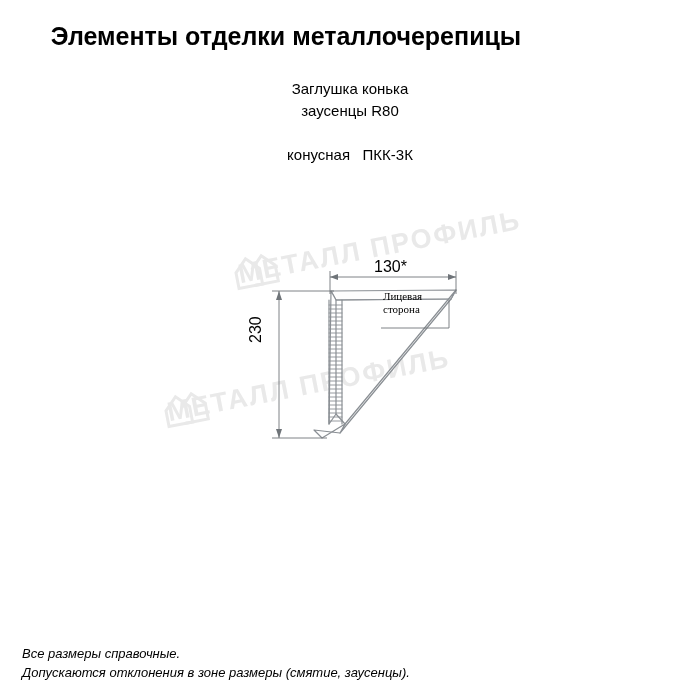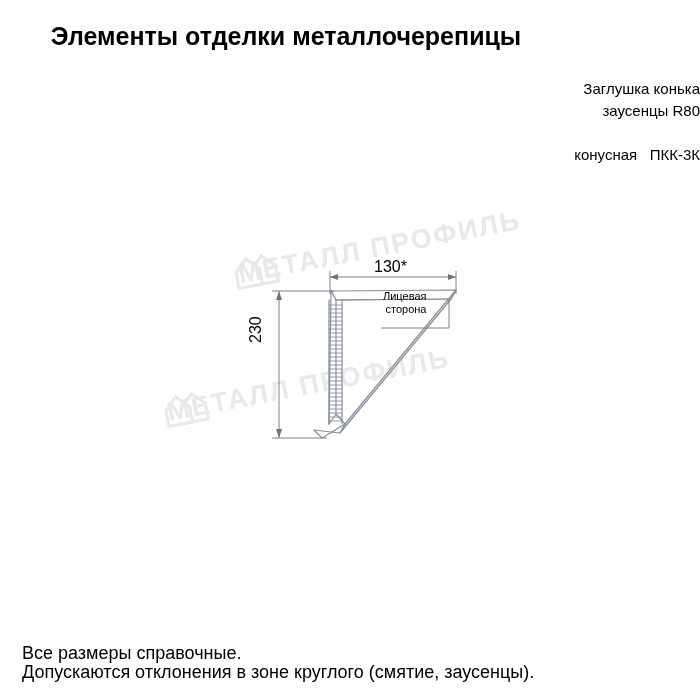--- a/index.html
+++ b/index.html
@@ -32,21 +32,21 @@
     font-weight: bold;
     letter-spacing: 0px;
     color: #000;
   }
 
   .subtitle-block {
     position: absolute;
     top: 78px;
     left: 0;
     width: 700px;
-    text-align: right;
+    text-align: center;
     font-size: 15px;
     line-height: 22px;
     color: #000;
   }
   .subtitle-line {
     display: block;
     white-space: pre;
   }
   .subtitle-line.sub3 {
     margin-top: 22px;
@@ -106,32 +106,34 @@
     transform-origin: left top;
     font-size: 16px;
   }
   .face-label {
     position: absolute;
     left: 383px;
     top: 290px;
     font-size: 11px;
     line-height: 13px;
     color: #000;
-    text-align: right;
+    text-align: left;
     white-space: pre-line;
+    font-family: Liberation Serif, serif;
   }
 
   
   .footer {
     position: absolute;
     left: 22px;
     bottom: 18px;
-    font-size: 18px;
+    font-size: 13px;
     line-height: 19px;
     color: #000;
+    font-style: italic;
   }
   .footer div { white-space: pre; }
 </style>
 </head>
 <body>
 
 <div class="page">
 
   <div class="title">Элементы отделки металлочерепицы</div>
 
@@ -229,16 +231,16 @@
     </g>
   </svg>
 
   <div class="dim-label dim-180">130*</div>
   <div class="dim-label dim-230">230</div>
   <div class="face-label">Лицевая
 сторона</div>
 
   <div class="footer">
     <div>Все размеры справочные.</div>
-    <div>Допускаются отклонения в зоне круглого (смятие, заусенцы).</div>
+    <div>Допускаются отклонения в зоне размеры (смятие, заусенцы).</div>
   </div>
 
 </div>
 
 </body></html>

